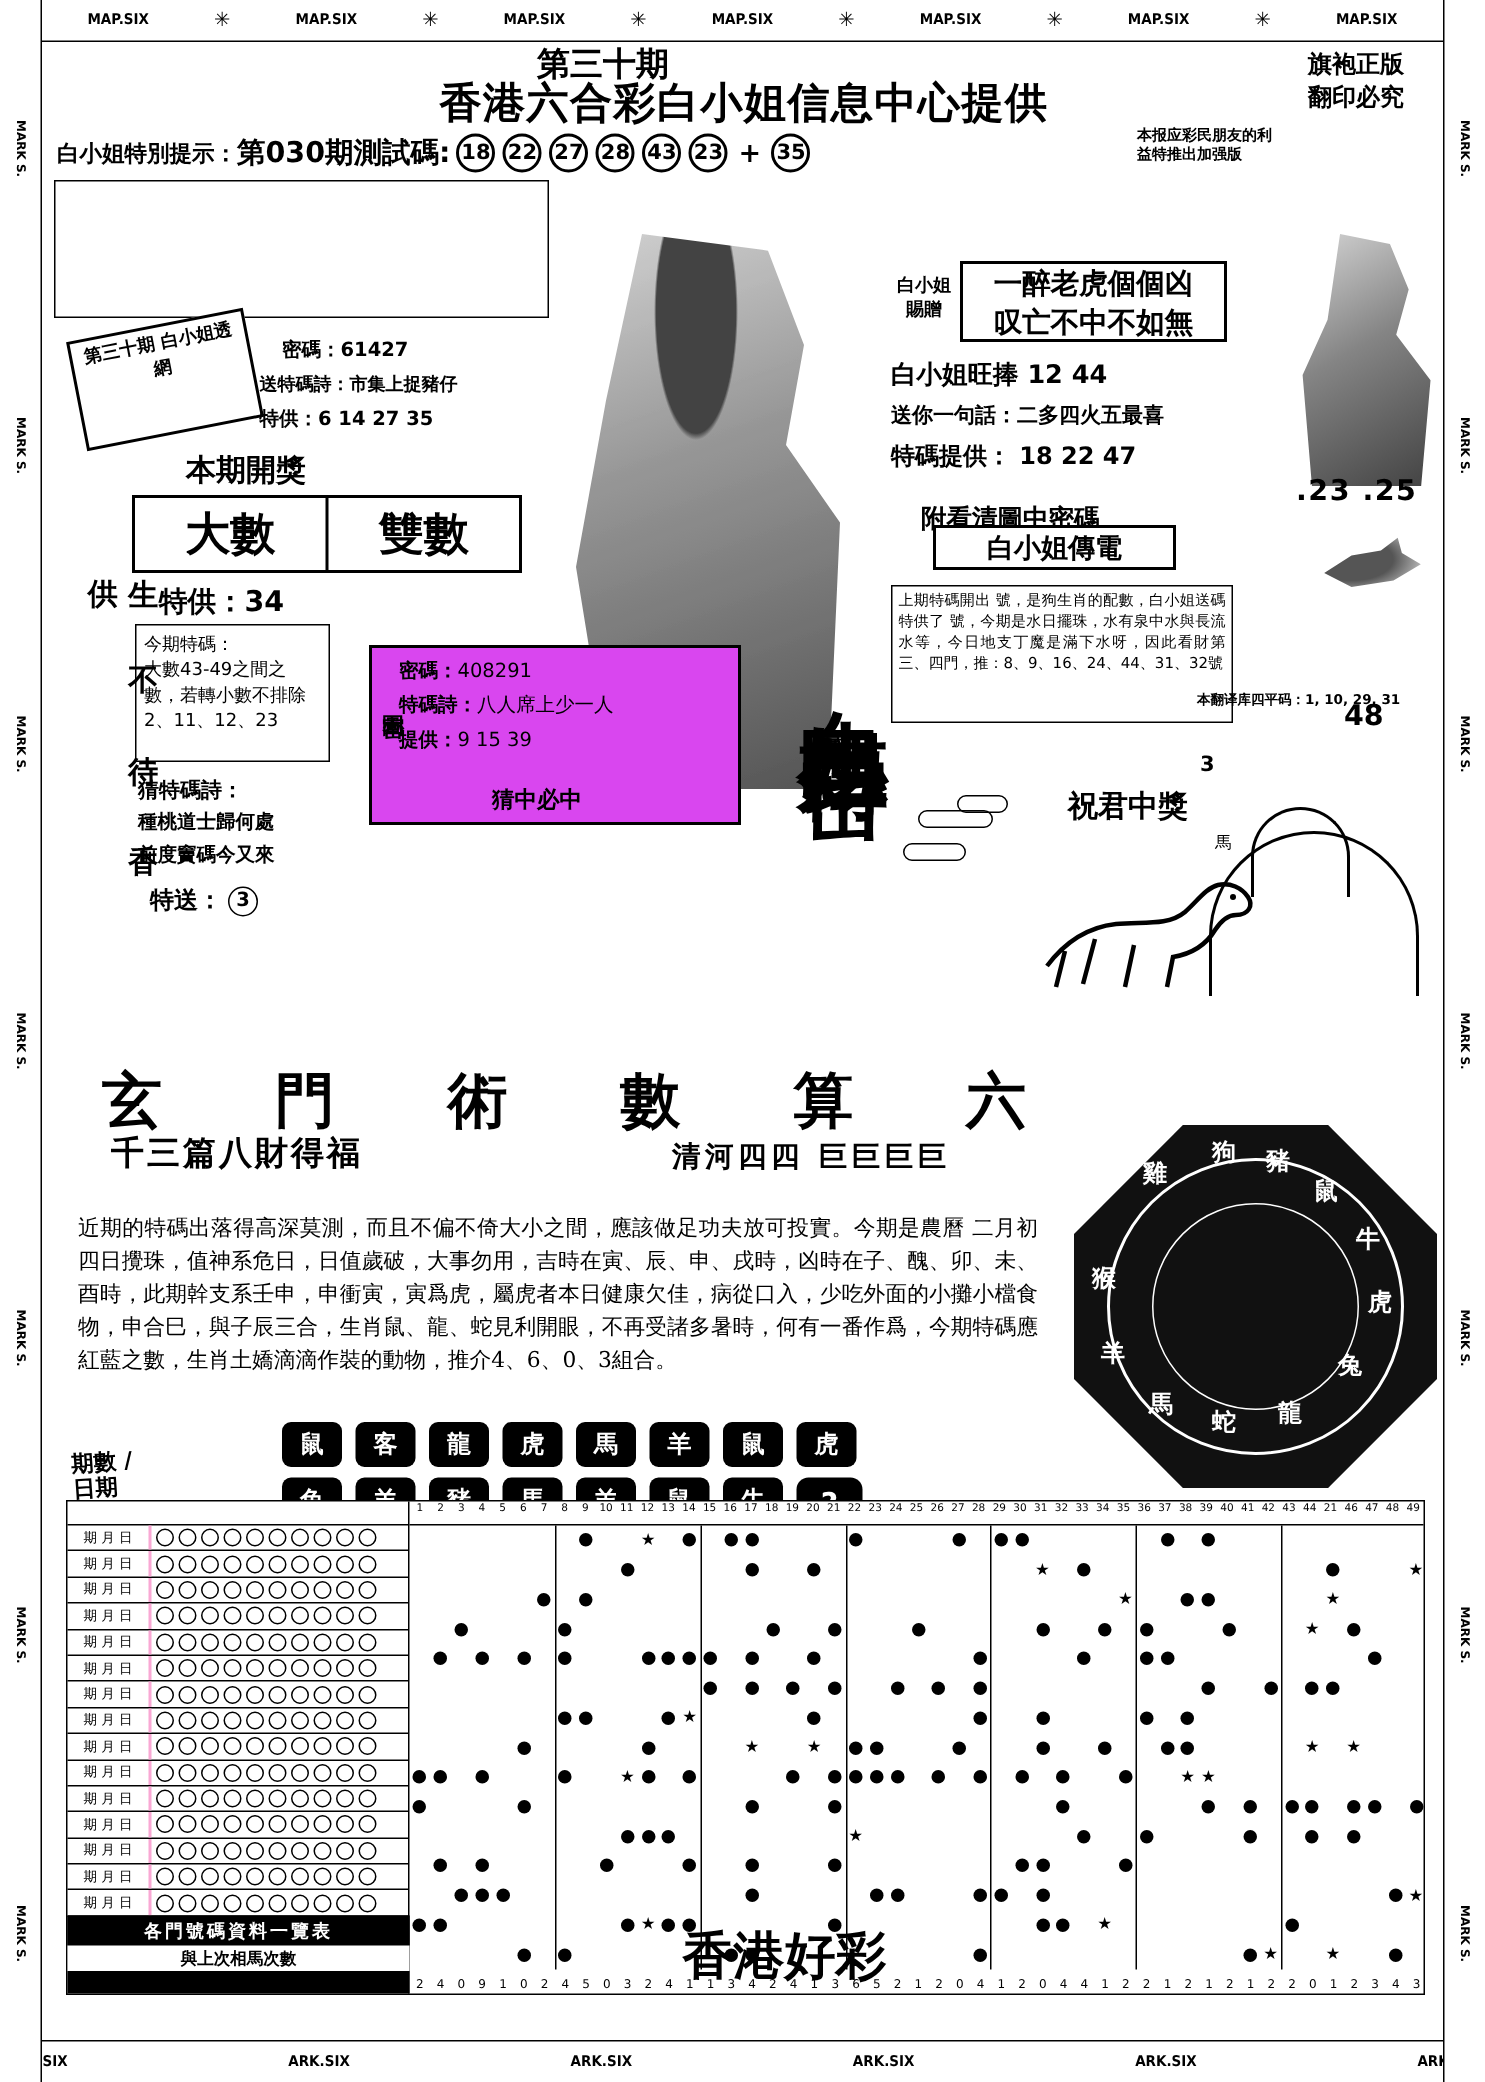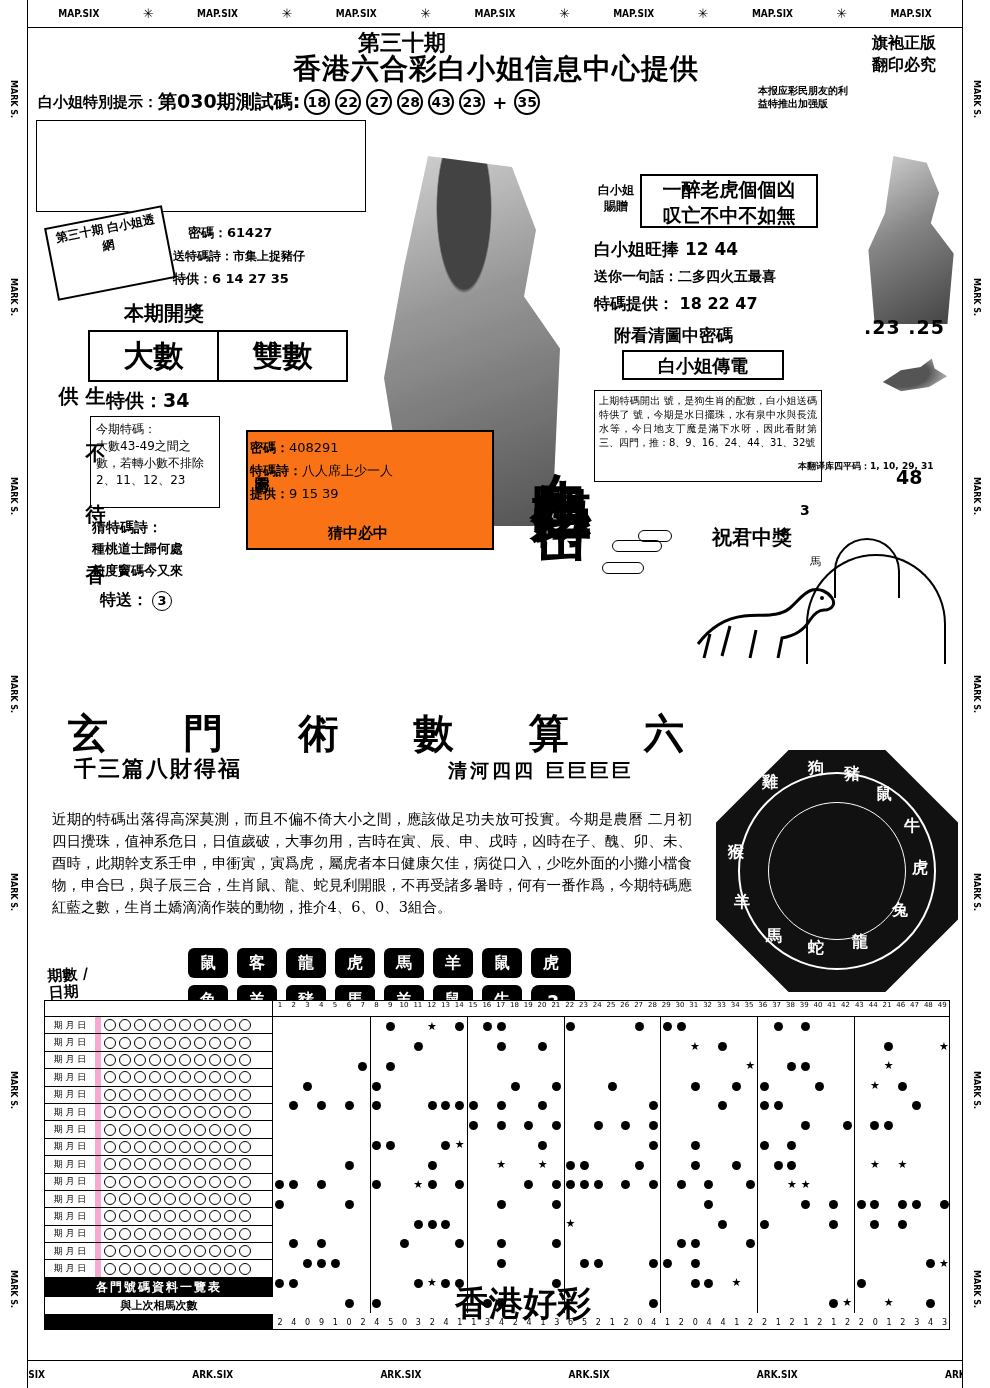--- a/index.html
+++ b/index.html
@@ -124,37 +124,37 @@
   .bigcalli {
     position:absolute; left:450px; top:40px; width:120px; height:560px;
     font-size:60px; font-weight:bold; line-height:72px; text-align:center;
     font-family:"DejaVu Serif","Liberation Serif",serif;
     writing-mode: vertical-rl; letter-spacing:6px;
   }
   .xunma { position:absolute; left:516px; top:358px; font-size:15px; font-weight:bold; writing-mode:vertical-rl; letter-spacing:2px;}
 
   .mimabox {
     position:absolute; left:218px; top:310px; width:248px; height:120px;
-    border:2px solid #000; background:#f97316; padding:4px 2px; font-size:13px; line-height:23px;
+    border:2px solid #000; background:#d946ef; padding:4px 18px; font-size:13px; line-height:23px;
   }
   .mimabox .lbl { font-weight:bold; }
   .mitu { position:absolute; left:224px; top:344px; font-size:15px; font-weight:bold; writing-mode:vertical-rl; letter-spacing:1px;}
   .cai { position:absolute; left:300px; top:404px; font-size:15px; font-weight:bold;}
 
   
   .bxj-label { position:absolute; left:570px; top:62px; font-size:12px; font-weight:bold; line-height:16px; text-align:center; width:36px;}
   .tigerbox {
     position:absolute; left:612px; top:54px; width:178px; height:54px;
     border:2px solid #000; background:#fff; text-align:center;
     font-size:19px; font-weight:bold; line-height:26px; font-family:"DejaVu Serif",serif;
   }
   .wangpeng { position:absolute; left:566px; top:118px; font-size:17px; font-weight:bold;}
   .oneline { position:absolute; left:566px; top:148px; font-size:14px; font-weight:bold;}
   .temagong { position:absolute; left:566px; top:174px; font-size:16px; font-weight:bold;}
-  .fukan { position:absolute; left:586px; top:204px; font-size:17px; font-weight:bold;}
+  .fukan { position:absolute; left:586px; top:214px; font-size:17px; font-weight:bold;}
   .chuandian {
     position:absolute; left:594px; top:230px; width:162px; height:30px;
     border:2px solid #000; background:#fff; text-align:center; font-size:18px; font-weight:bold; line-height:27px;
   }
   .smalltext {
     position:absolute; left:566px; top:270px; width:228px; height:92px;
     border:1px solid #000; padding:3px 4px; font-size:10px; line-height:14px; text-align:justify;
   }
   .fanpai { position:absolute; left:770px; top:340px; font-size:9px; font-weight:bold; width:160px;}
 
@@ -247,21 +247,21 @@
   }
 
   
   .chartwrap {
     position:absolute; left:16px; top:972px; width:906px; height:330px;
     border:1px solid #000; background:#fff; display:flex;
   }
   .chart-left { width:228px; border-right:1px solid #000; position:relative; }
   .cl-head { height:16px; border-bottom:1px solid #000; }
   .cl-row { display:flex; height:17.4px; border-bottom:1px solid #000; align-items:center;}
-  .cl-issue { width:56px; font-size:9px; text-align:center; border-right:6px solid #f9a8d4; height:100%; display:flex;align-items:center;justify-content:center; white-space:nowrap;}
+  .cl-issue { width:56px; font-size:9px; text-align:center; border-right:2px solid #f9a8d4; height:100%; display:flex;align-items:center;justify-content:center; white-space:nowrap;}
   .cl-dates { display:flex; flex:1; align-items:center; gap:3px; padding-left:3px;}
   .cl-circ { width:12px;height:12px;border:1px solid #000;border-radius:50%;}
   .chart-right { flex:1; position:relative; }
   .cr-head { height:16px; border-bottom:1px solid #000; display:flex; font-size:7px;}
   .cr-head span { flex:1; text-align:center;}
   .cr-grid { position:relative; height:296px;}
   .cr-col { position:absolute; top:0; bottom:0; width:1px; background:#000;}
   .dot { position:absolute; width:9px;height:9px;background:#000;border-radius:50%;}
   .star { position:absolute; font-size:11px; line-height:9px;}
 

